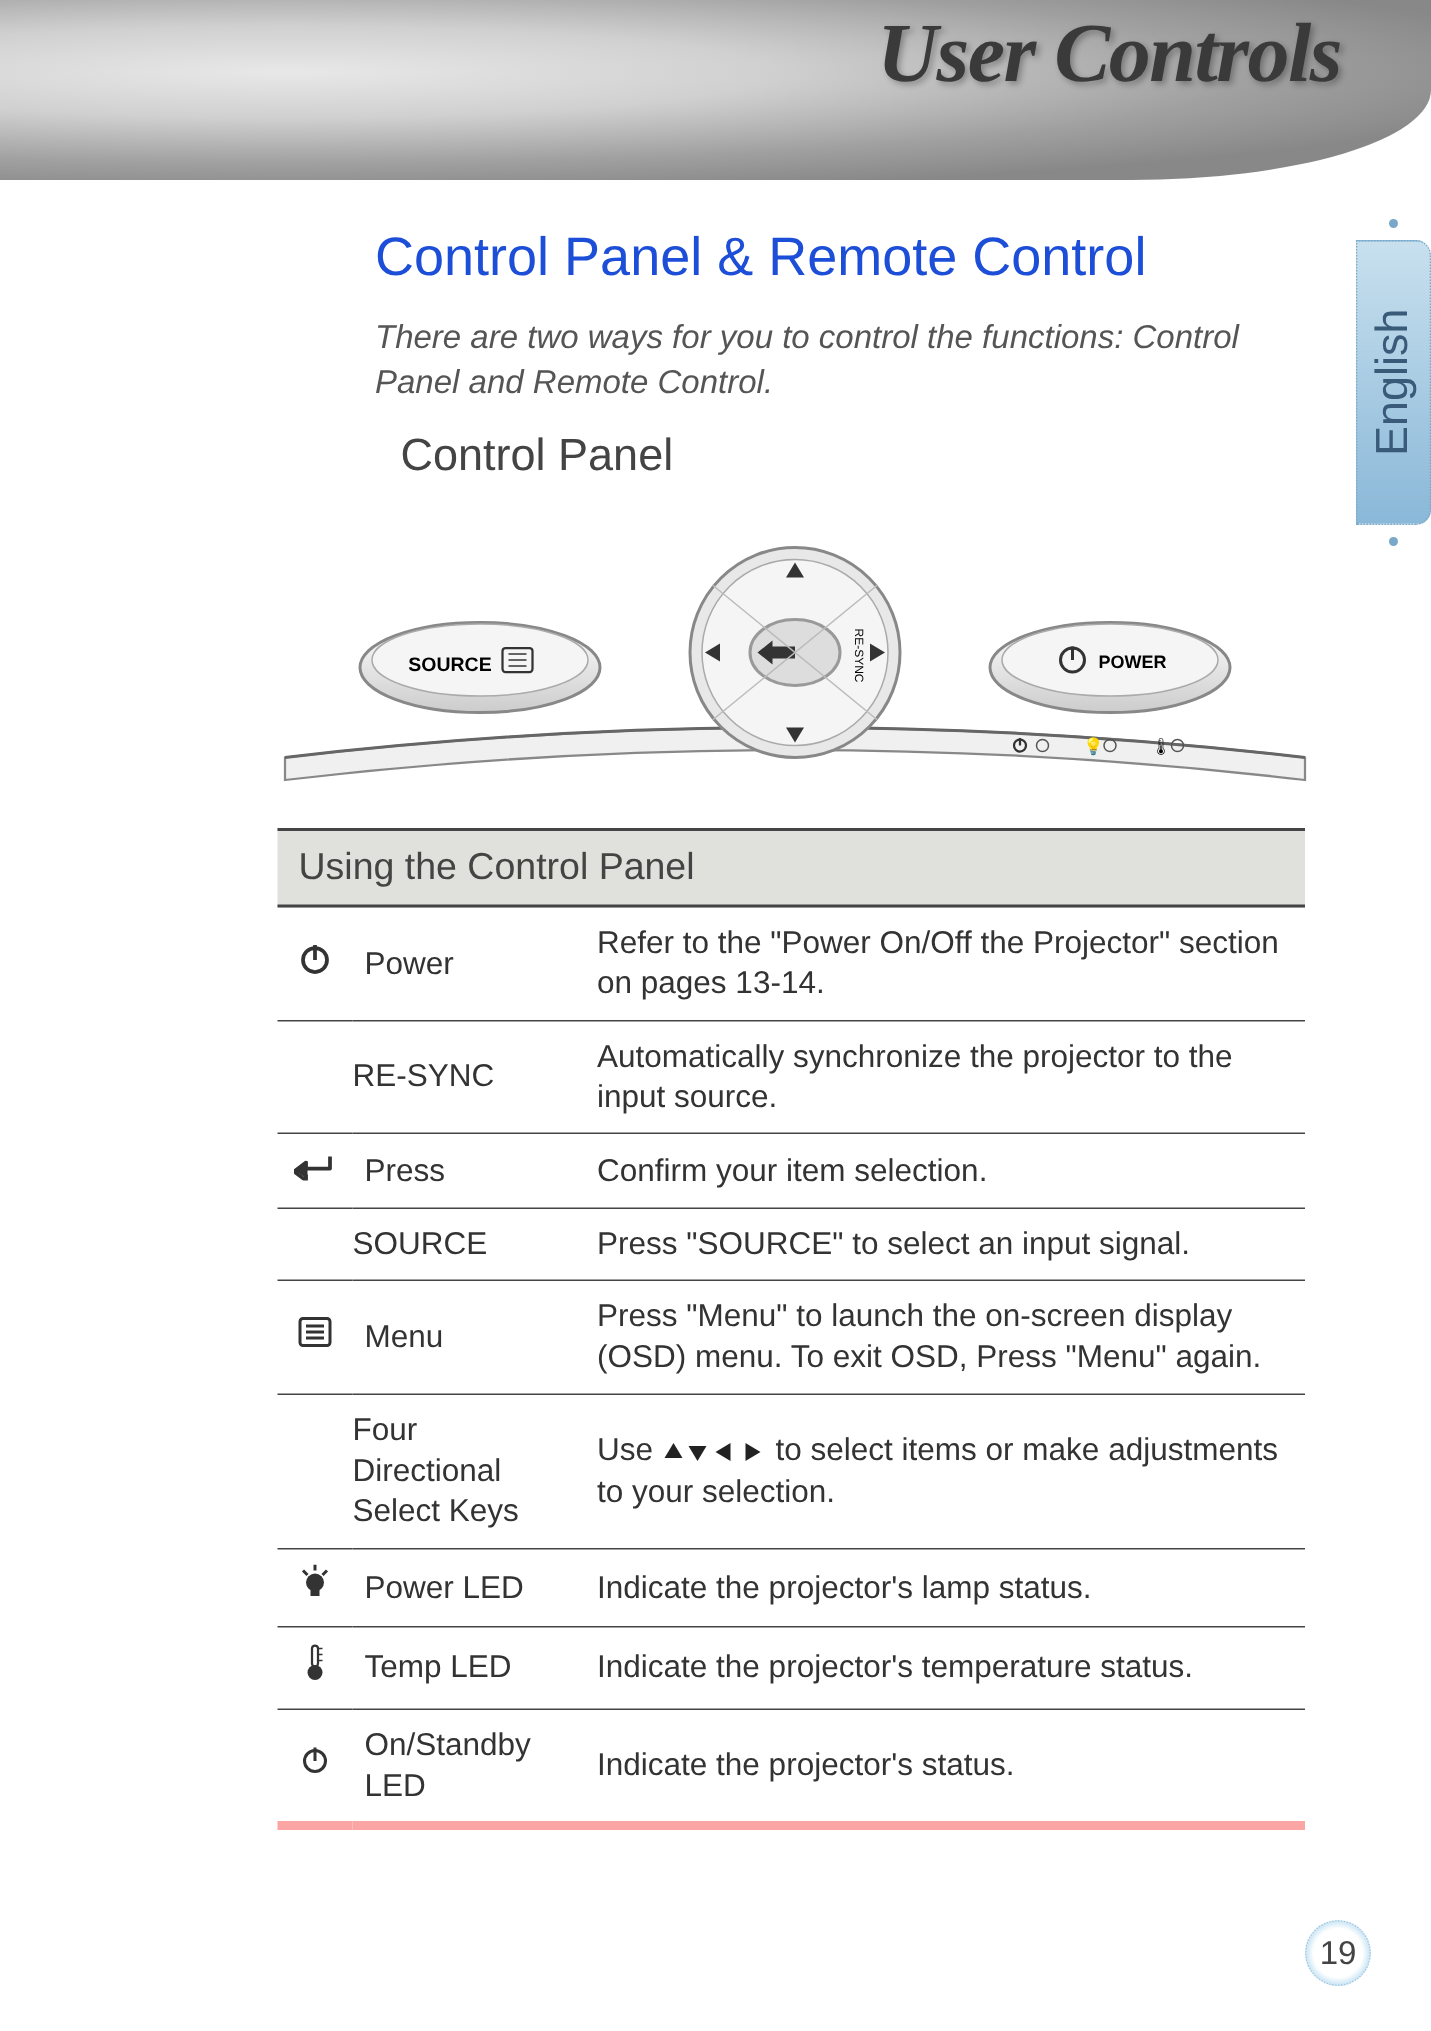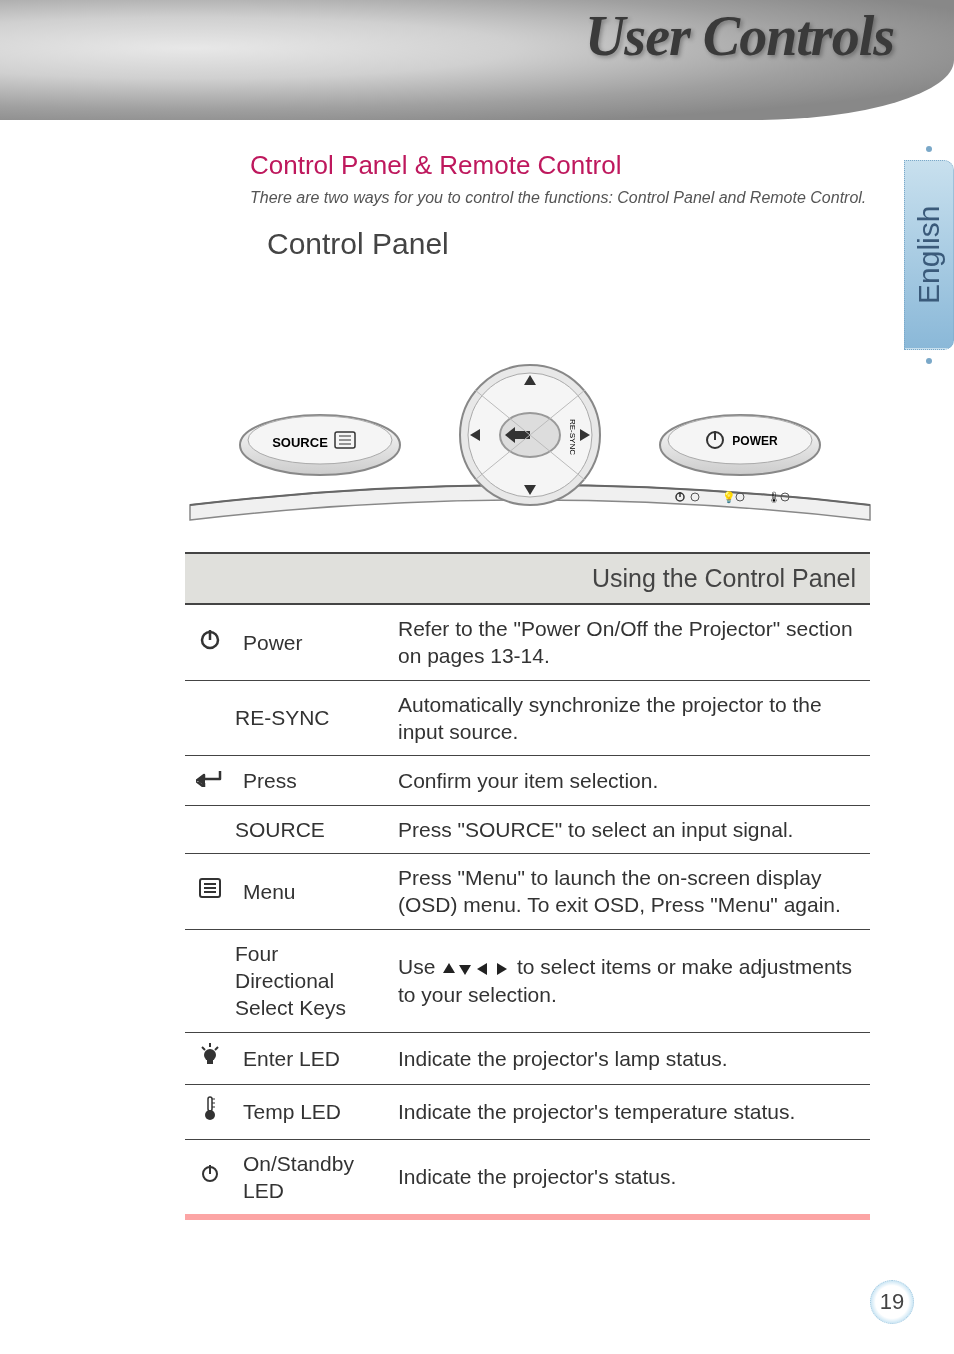--- a/index.html
+++ b/index.html
@@ -58,43 +58,42 @@
     border-radius: 50%;
   }
   .lang-tab::before { top: -15px; left: 50%; transform: translateX(-50%);}
   .lang-tab::after { bottom: -15px; left: 50%; transform: translateX(-50%);}
   .content {
     position: absolute;
     top: 150px;
     left: 250px;
     width: 620px;
   }
-  .h2 { font-size: 26px; color: #be185d; font-weight: normal; margin-bottom: 6px; }
-  .intro { font-style: italic; font-size: 16px; color: #555; line-height: 1.35; margin-bottom: 18px; }
+  .h2 { font-size: 36px; color: #1d4ed8; font-weight: normal; margin-bottom: 18px; }
+  .intro { font-style: italic; font-size: 22px; color: #555; line-height: 1.35; margin-bottom: 18px; }
   .h3 { font-size: 30px; color: #444; font-weight: normal; margin-left: 17px; }
   .panel-svg {
     position: absolute;
     top: 325px;
     left: 170px;
     width: 720px;
   }
   .table-wrap {
     position: absolute;
     top: 552px;
     left: 185px;
     width: 685px;
   }
   .table-head {
     background: #e0e0dc;
     border-top: 2px solid #444;
     border-bottom: 2px solid #444;
     padding: 10px 14px;
     font-size: 25px;
     color: #444;
-    text-align: right;
   }
   table { width: 100%; border-collapse: collapse; }
   tr { border-bottom: 1px solid #444; }
   td { padding: 10px 8px; font-size: 21px; color: #333; vertical-align: middle; line-height: 1.3;}
   td.icon { width: 50px; text-align: center; font-size: 22px; }
   td.label { width: 155px; }
   .arrows-inline svg { vertical-align: middle; }
   .page-num {
     position: absolute;
     bottom: 30px;
@@ -241,21 +240,21 @@
     <tr>
       <td class="icon">
         <svg width="22" height="24" viewBox="0 0 22 24">
               <circle cx="11" cy="12" r="6" fill="#333"></circle>
               <rect x="8" y="17" width="6" height="4" fill="#333"></rect>
               <line x1="11" y1="0" x2="11" y2="4" stroke="#333" stroke-width="2"></line>
               <line x1="3" y1="4" x2="6" y2="7" stroke="#333" stroke-width="2"></line>
               <line x1="19" y1="4" x2="16" y2="7" stroke="#333" stroke-width="2"></line>
             </svg>
       </td>
-      <td class="label">Enter LED</td>
+      <td class="label">Power LED</td>
       <td>Indicate the projector's lamp status.</td>
     </tr>
     <tr>
       <td class="icon">
         <svg width="14" height="26" viewBox="0 0 14 26">
               <rect x="5" y="2" width="4" height="14" rx="2" fill="none" stroke="#333" stroke-width="1.5"></rect>
               <circle cx="7" cy="20" r="5" fill="#333"></circle>
               <line x1="9" y1="4" x2="12" y2="4" stroke="#333"></line>
               <line x1="9" y1="8" x2="12" y2="8" stroke="#333"></line>
               <line x1="9" y1="12" x2="12" y2="12" stroke="#333"></line>

